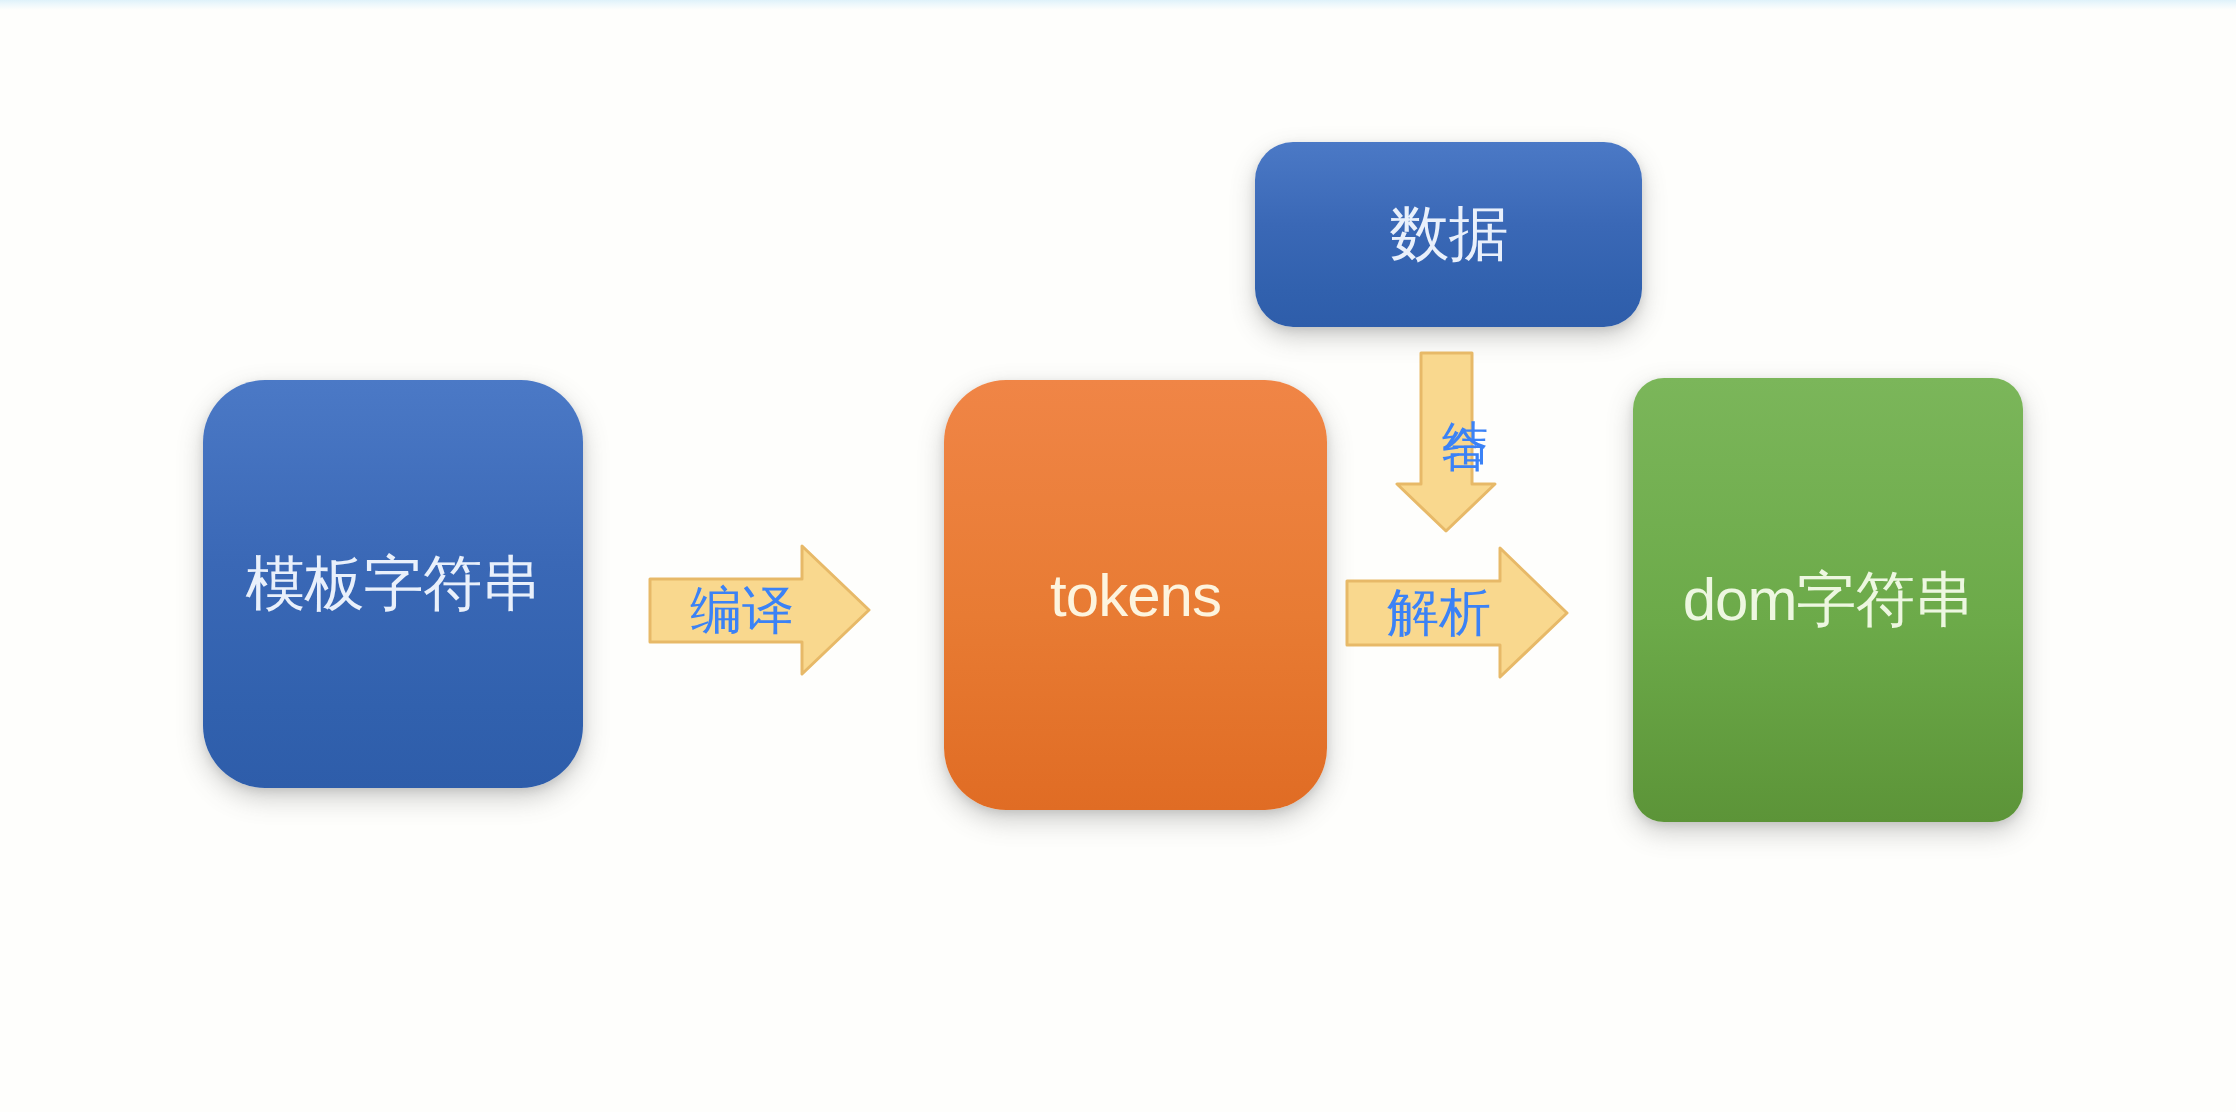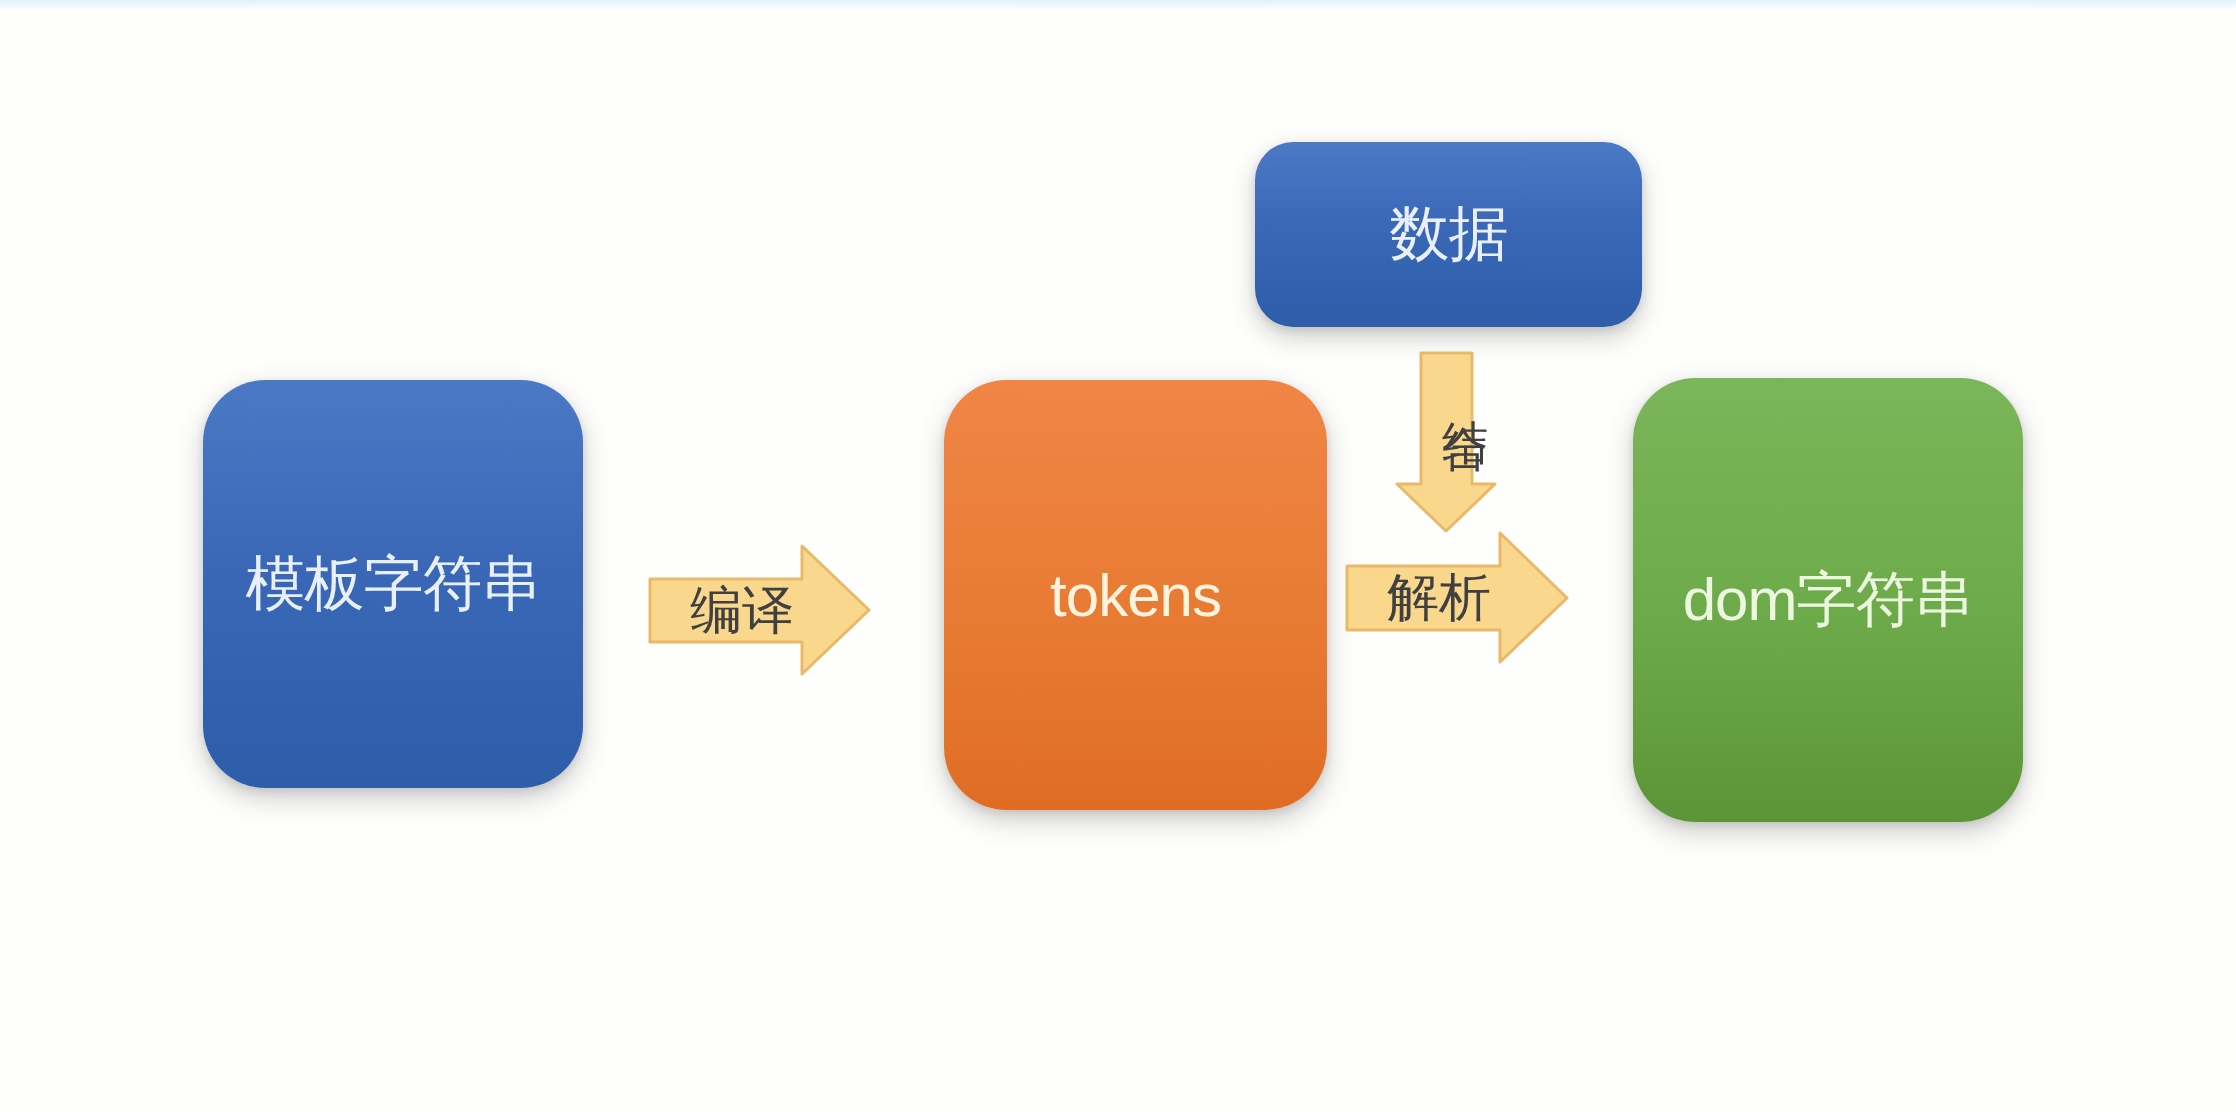--- a/index.html
+++ b/index.html
@@ -47,37 +47,37 @@
     margin-left: 24px;
   }
   .node-green {
     background: linear-gradient(180deg, #7bb65a 0%, #6caa49 55%, #5c9438 100%);
     color: #edf7e0;
   }
 
   #node-template { left: 203px; top: 380px; width: 380px; height: 408px; }
   #node-tokens   { left: 920px; top: 380px; width: 383px; height: 430px; }
   #node-data     { left: 1255px; top: 142px; width: 387px; height: 185px; }
-  #node-dom      { left: 1633px; top: 378px; width: 390px; height: 444px; }
+  #node-dom      { left: 1633px; top: 378px; width: 390px; height: 444px; border-radius: 31px; }
 
   .arrow { position: absolute; }
   .arrow svg { display: block; width: 100%; height: 100%; }
   .arrow polygon {
     fill: #f9d88e;
     stroke: #e7b968;
     stroke-width: 3;
     stroke-linejoin: round;
   }
   #arrow-compile { left: 648px; top: 543px; width: 224px; height: 134px; }
-  #arrow-parse   { left: 1345px; top: 530px; width: 225px; height: 135px; }
+  #arrow-parse   { left: 1345px; top: 545px; width: 225px; height: 135px; }
   #arrow-combine { left: 1395px; top: 351px; width: 102px; height: 182px; }
 
   .arrow-label {
     position: absolute;
-    color: #404040;
+    color: #3b82f6;
     font-size: 52px;
     font-weight: 500;
     text-align: center;
     white-space: nowrap;
   }
   #arrow-compile .arrow-label,
   #arrow-parse .arrow-label {
     left: 14px; top: 34px;
     width: 160px; height: 68px;
     line-height: 66px;

